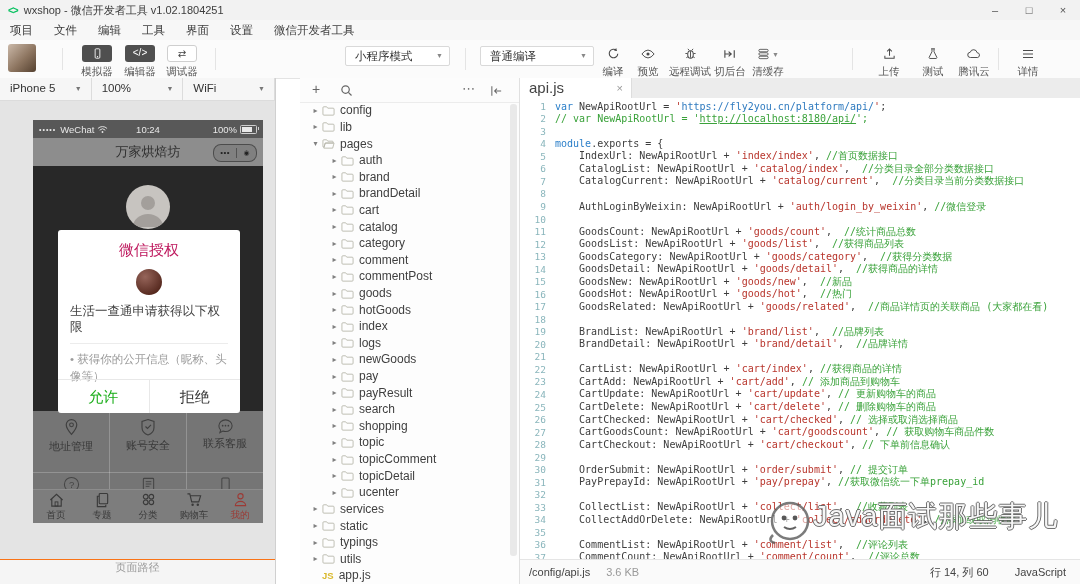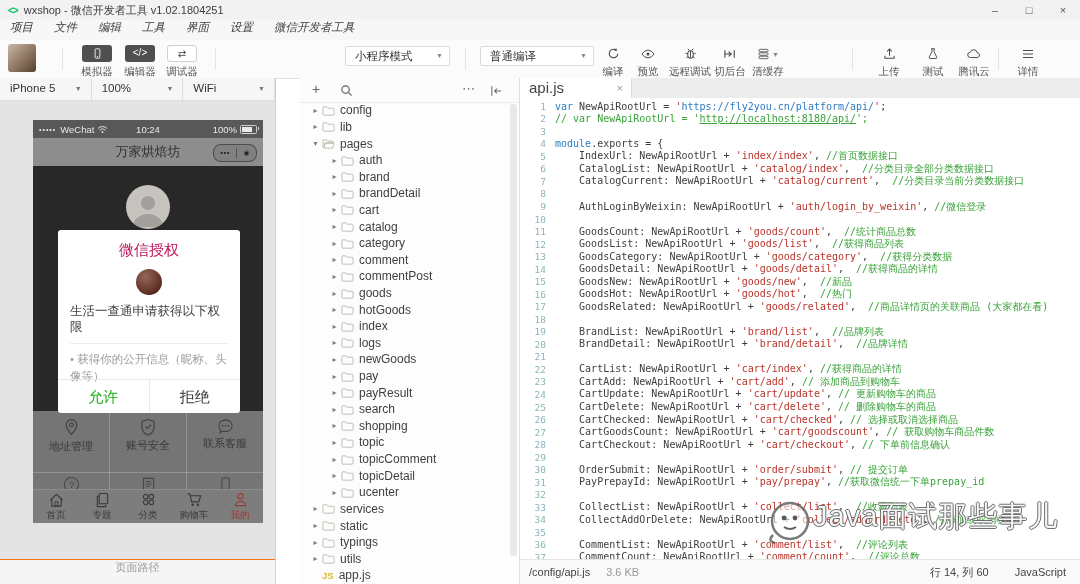--- a/index.html
+++ b/index.html
@@ -12,21 +12,21 @@
   
   .titlebar{position:absolute;left:0;top:0;right:0;height:20px;background:#f2f2f2;
             display:flex;align-items:center;padding-left:8px;}
   .app-logo{color:#07c160;font-weight:bold;font-size:10px;margin-right:6px;letter-spacing:-1px;}
   .win-title{font-size:11px;color:#3c3c3c;}
   .win-controls{position:absolute;right:0;top:0;height:20px;display:flex;}
   .win-btn{width:34px;text-align:center;line-height:20px;font-size:11px;color:#555;cursor:default;}
 
   
   .menubar{position:absolute;left:0;top:20px;right:0;height:20px;background:#f7f7f7;
-           display:flex;align-items:flex-start;gap:21px;padding-left:10px;font-style:italic;}
+           display:flex;align-items:center;gap:21px;padding-left:10px;}
   .menu-item{font-size:11.5px;color:#3d3d3d;}
 
   
   .toolbar{position:absolute;left:0;top:40px;right:0;height:38px;background:#fbfbfb;
            border-bottom:1px solid #e3e3e3;}
   .avatar{position:absolute;left:8px;top:4px;width:28px;height:28px;border-radius:3px;
           background:linear-gradient(135deg,#cbb9a9 0%,#8d7560 55%,#54402f 100%);}
   .vsep{position:absolute;top:8px;height:22px;width:1px;background:#e4e4e4;}
   .toggle{position:absolute;top:5px;width:44px;text-align:center;}
   .toggle:nth-of-type(1){left:75px}.toggle:nth-of-type(2){left:118px}.toggle:nth-of-type(3){left:160px}

